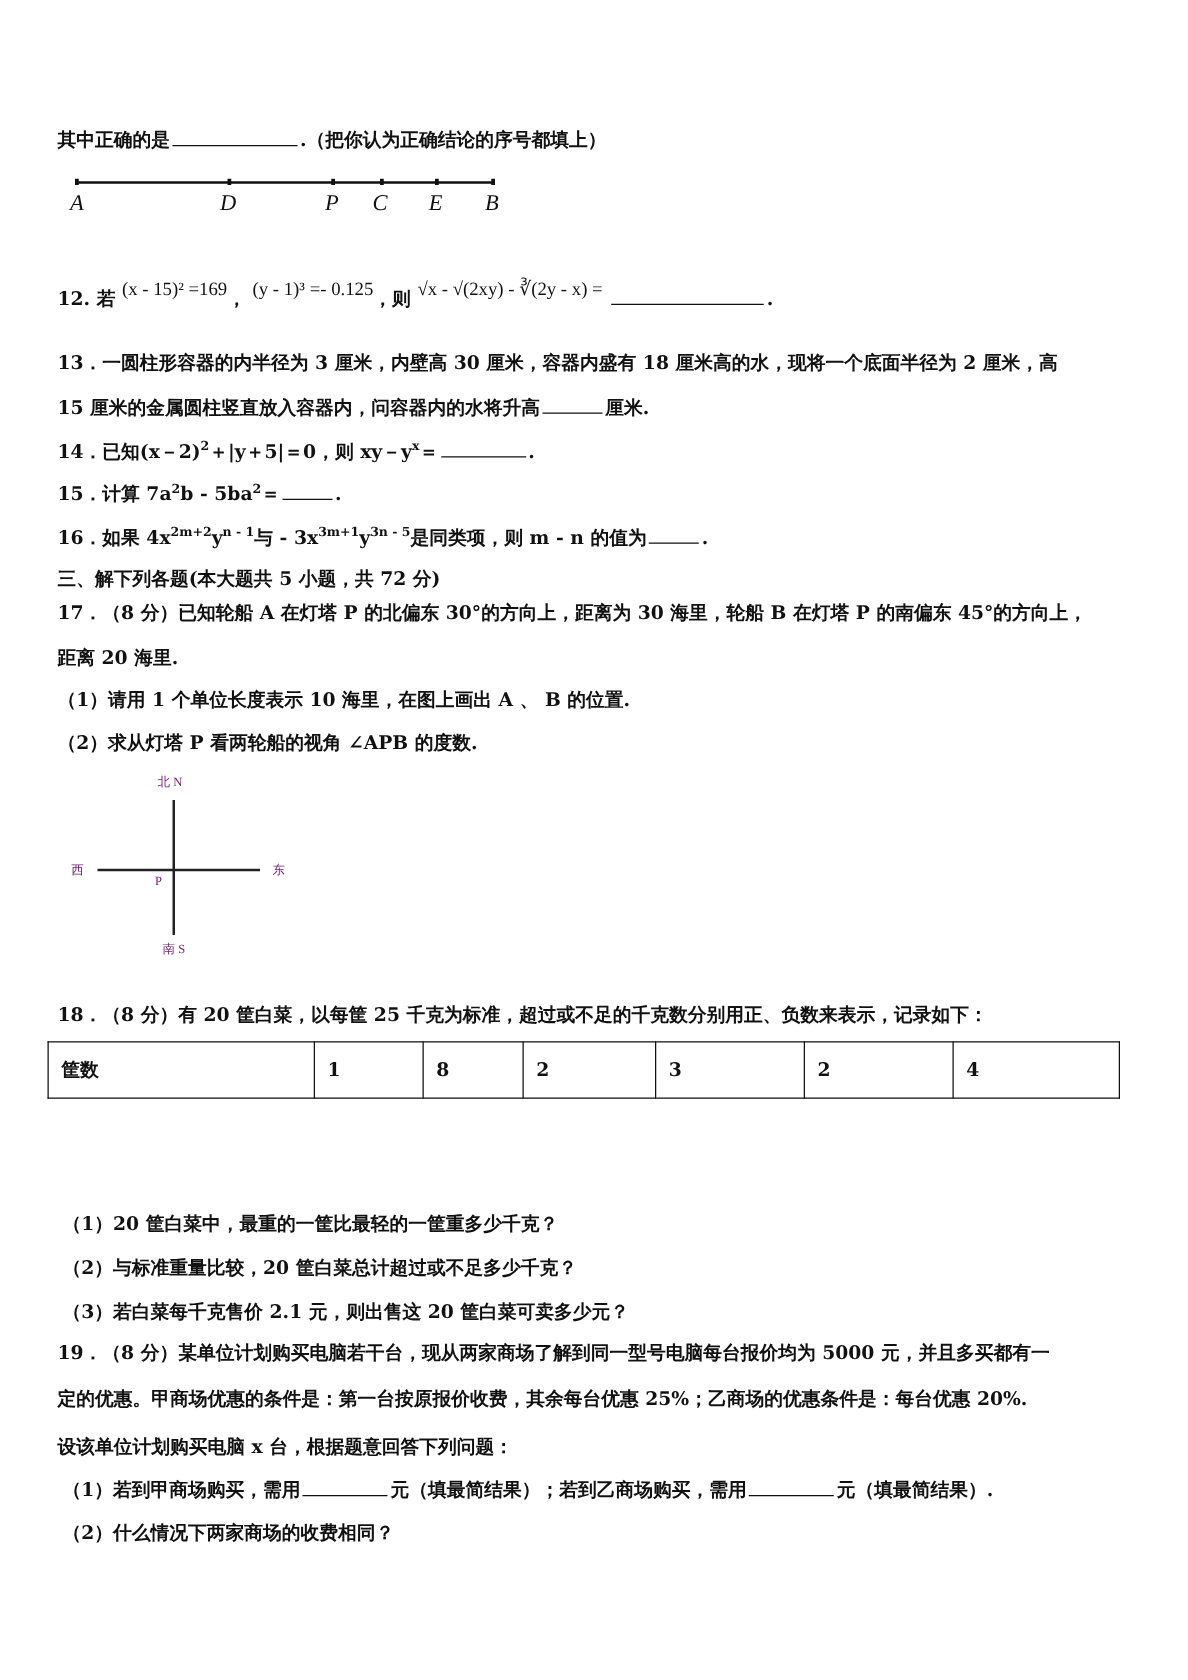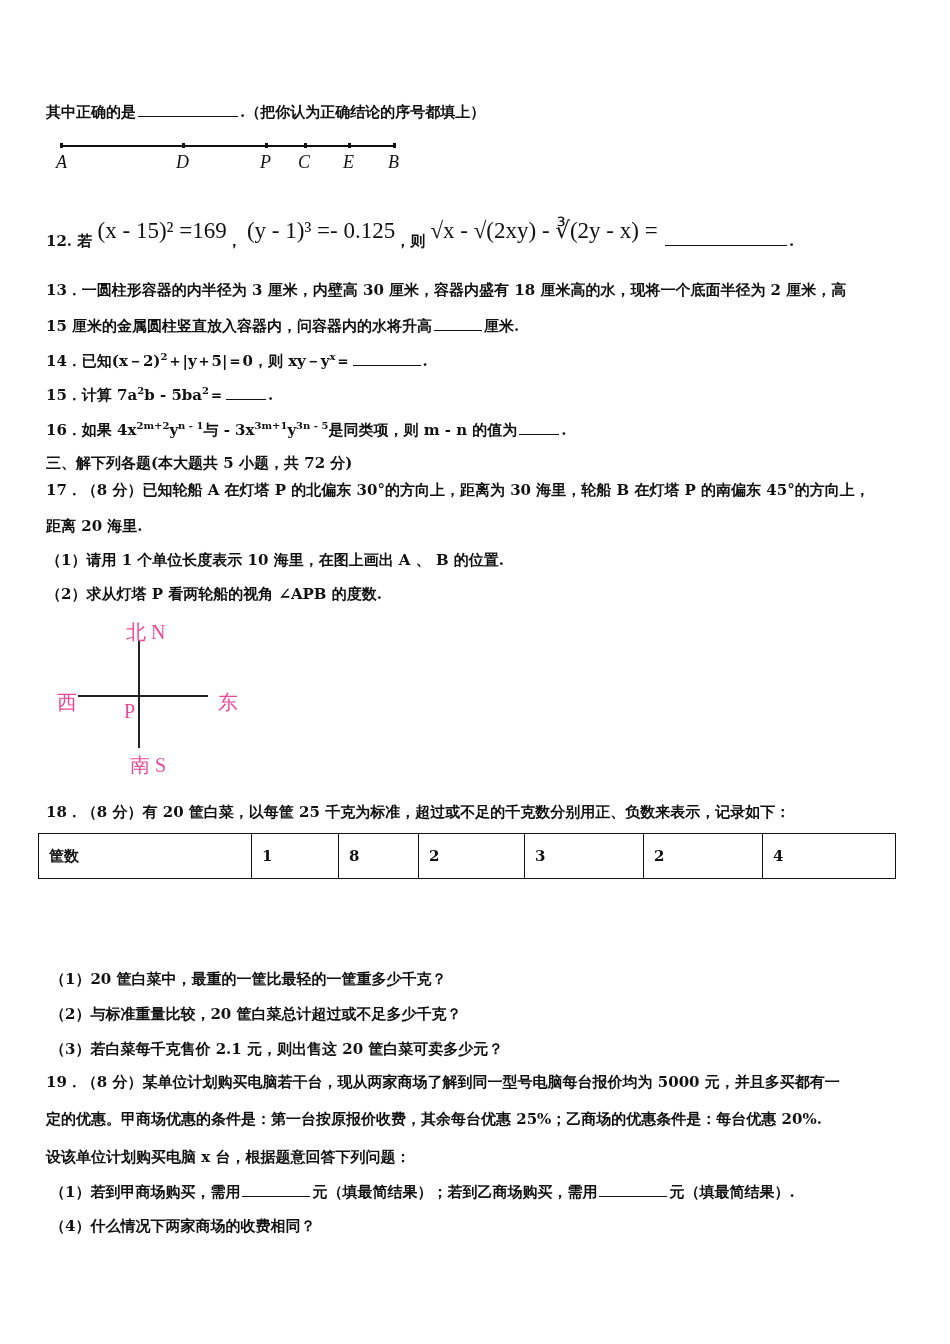--- a/index.html
+++ b/index.html
@@ -3,28 +3,28 @@
 <meta charset="utf-8">
 <style>
   html, body { margin: 0; padding: 0; background: #ffffff; }
   body {
     width: 950px; height: 1344px; position: relative; overflow: hidden;
     font-family: "DejaVu Serif", serif; color: #111; font-weight: bold;
   }
   .abs { position: absolute; white-space: nowrap; }
   .line { font-size: 15px; line-height: 20px; }
   .blank { display: inline-block; border-bottom: 1.5px solid #111; height: 14px; vertical-align: baseline; margin: 0 2px; }
-  .math { font-family: "Liberation Serif", serif; font-weight: normal; font-size: 23px; }
+  .math { font-family: "Liberation Serif", serif; font-weight: normal; font-size: 15px; }
   sup { font-size: 10px; line-height: 0; }
   
   .seg { position: absolute; left: 60px; top: 145px; width: 336px; height: 2px; background: #111; }
   .tick { position: absolute; top: -2px; width: 3px; height: 5px; background: #111; }
   .seglbl { position: absolute; top: 152px; font-family: "Liberation Serif", serif; font-style: italic; font-weight: normal; font-size: 18px; }
   
-  .cmp { position: absolute; font-family: "Liberation Serif", serif; font-weight: normal; font-size: 20px; color: #ec4899; }
+  .cmp { position: absolute; font-family: "Liberation Serif", serif; font-weight: normal; font-size: 10px; color: #701a75; }
   
   table.t { position: absolute; left: 38px; top: 833px; width: 858px; border-collapse: collapse; font-size: 15px; }
   table.t td { border: 1.5px solid #111; padding: 0 10px; vertical-align: middle; text-align: left; }
   table.t tr.r1 td { height: 82px; }
   table.t tr.r2 td { height: 44px; }
 </style>
 </head>
 <body>
 
 <div class="abs line" style="left:46px;top:102px;">
@@ -116,13 +116,13 @@
 <div class="abs line" style="left:50px;top:969px;">（1）20 筐白菜中，最重的一筐比最轻的一筐重多少千克？</div>
 <div class="abs line" style="left:50px;top:1004px;">（2）与标准重量比较，20 筐白菜总计超过或不足多少千克？</div>
 <div class="abs line" style="left:50px;top:1039px;">（3）若白菜每千克售价 2.1 元，则出售这 20 筐白菜可卖多少元？</div>
 
 <div class="abs line" style="left:46px;top:1072px;">19．（8 分）某单位计划购买电脑若干台，现从两家商场了解到同一型号电脑每台报价均为 5000 元，并且多买都有一</div>
 <div class="abs line" style="left:46px;top:1109px;">定的优惠。甲商场优惠的条件是：第一台按原报价收费，其余每台优惠 25%；乙商场的优惠条件是：每台优惠 20%.</div>
 <div class="abs line" style="left:46px;top:1147px;">设该单位计划购买电脑 x 台，根据题意回答下列问题：</div>
 <div class="abs line" style="left:50px;top:1182px;">
   <span>（1）若到甲商场购买，需用</span><span class="blank" style="width:68px;"></span><span>元（填最简结果）；若到乙商场购买，需用</span><span class="blank" style="width:68px;"></span><span>元（填最简结果）.</span>
 </div>
-<div class="abs line" style="left:50px;top:1216px;">（4）什么情况下两家商场的收费相同？</div>
+<div class="abs line" style="left:50px;top:1216px;">（2）什么情况下两家商场的收费相同？</div>
 
 </body></html>

